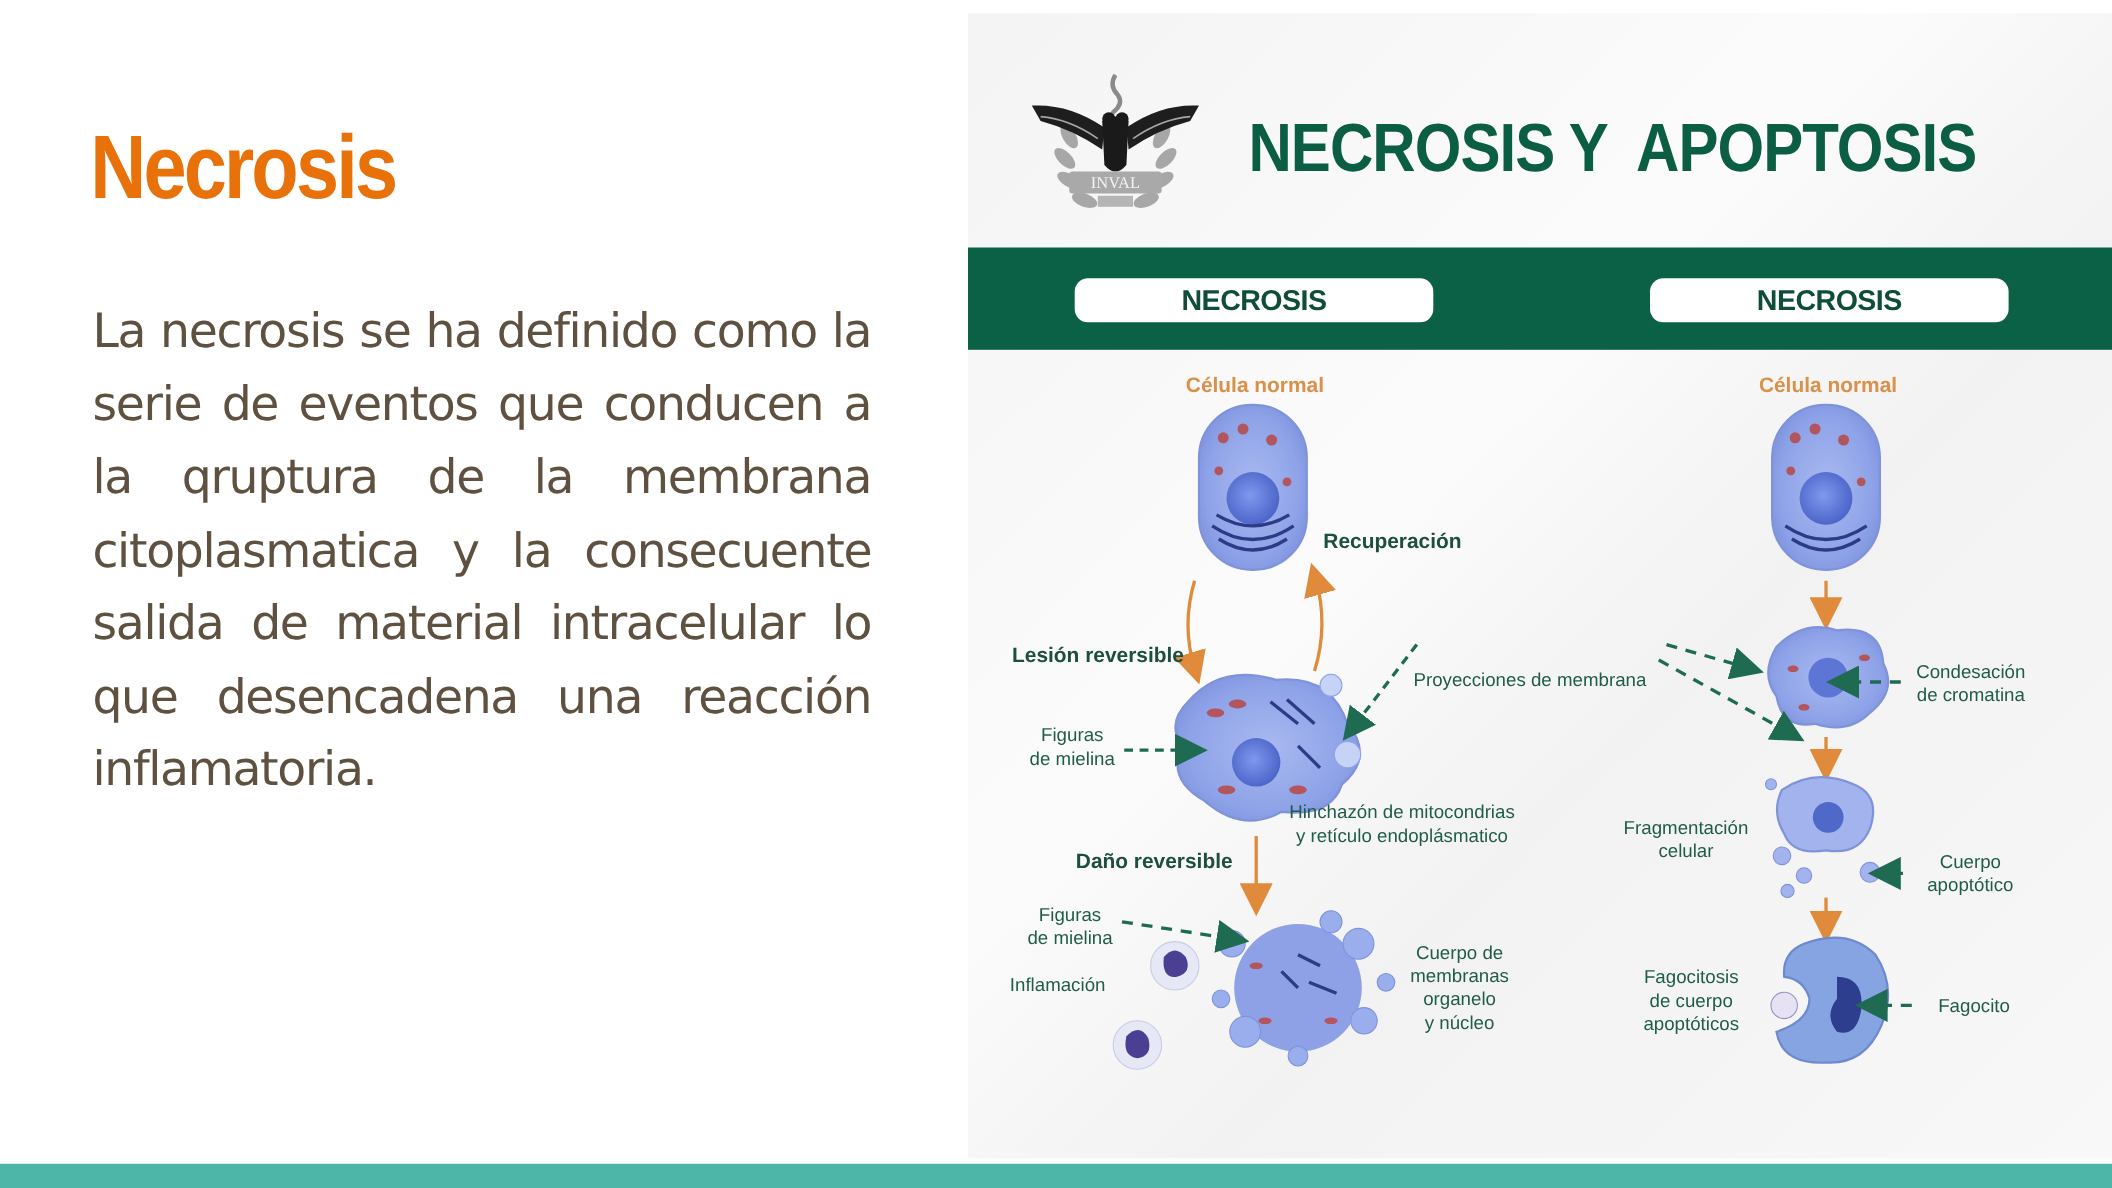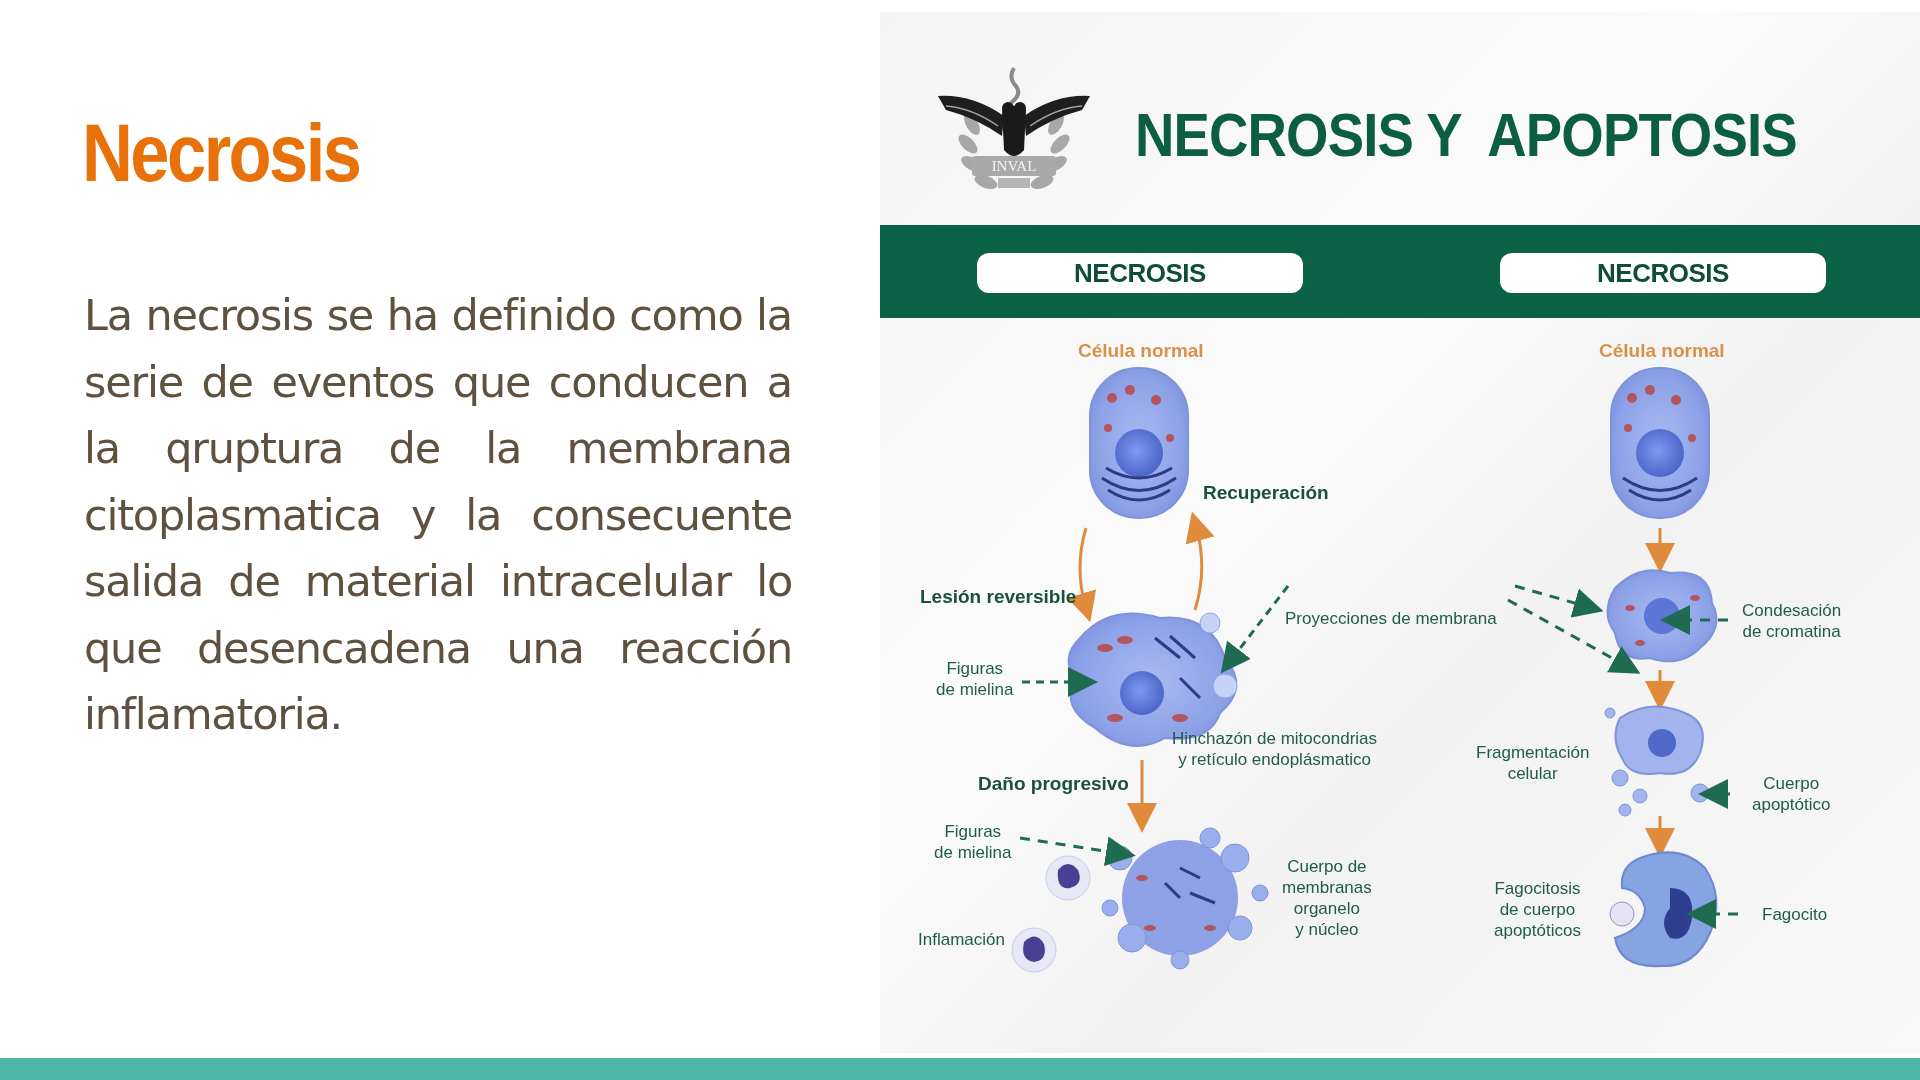--- a/index.html
+++ b/index.html
@@ -9,21 +9,21 @@
       font-family: "Liberation Sans", sans-serif;
     }
     .slide-title {
       position: absolute; left: 82px; top: 112px;
       font-family: "Liberation Sans", sans-serif;
       font-weight: bold; font-size: 82px; line-height: 1;
       color: #E8710A; letter-spacing: -3px;
       transform: scaleX(0.86); transform-origin: left top;
     }
     .slide-body {
-      position: absolute; left: 84px; top: 282px; width: 708px;
+      position: absolute; left: 84px; top: 268px; width: 708px;
       font-family: "DejaVu Sans", sans-serif;
       font-size: 43px; line-height: 66.5px; color: #5f5140;
       text-align: justify; text-align-last: left;
       letter-spacing: -1.2px;
     }
     .bottom-bar {
       position: absolute; left: 0; top: 1058px; width: 1920px; height: 22px;
       background: #4DB6A8;
     }
     
@@ -270,24 +270,24 @@
     </svg>
 
     <div class="lbl orange" style="left:198px;top:22px;">Célula normal</div>
     <div class="lbl bold" style="left:323px;top:164px;">Recuperación</div>
     <div class="lbl bold" style="left:40px;top:268px;">Lesión reversible</div>
     <div class="lbl center" style="left:56px;top:340px;white-space:pre;">Figuras
 de mielina</div>
     <div class="lbl" style="left:405px;top:246px;margin-top:44px;">Proyecciones de membrana</div>
     <div class="lbl center" style="left:292px;top:410px;white-space:pre;">Hinchazón de mitocondrias
 y retículo endoplásmatico</div>
-    <div class="lbl bold" style="left:98px;top:455px;">Daño progresivo</div>
+    <div class="lbl bold" style="left:98px;top:455px;">Daño reversible</div>
     <div class="lbl center" style="left:54px;top:503px;white-space:pre;">Figuras
 de mielina</div>
-    <div class="lbl" style="left:38px;top:567px;margin-top:44px;">Inflamación</div>
+    <div class="lbl" style="left:38px;top:567px;">Inflamación</div>
     <div class="lbl center" style="left:402px;top:538px;white-space:pre;">Cuerpo de
 membranas
 organelo
 y núcleo</div>
 
     <div class="lbl orange" style="left:719px;top:22px;">Célula normal</div>
     <div class="lbl center" style="left:862px;top:282px;white-space:pre;">Condesación
 de cromatina</div>
     <div class="lbl center" style="left:596px;top:424px;white-space:pre;">Fragmentación
 celular</div>

